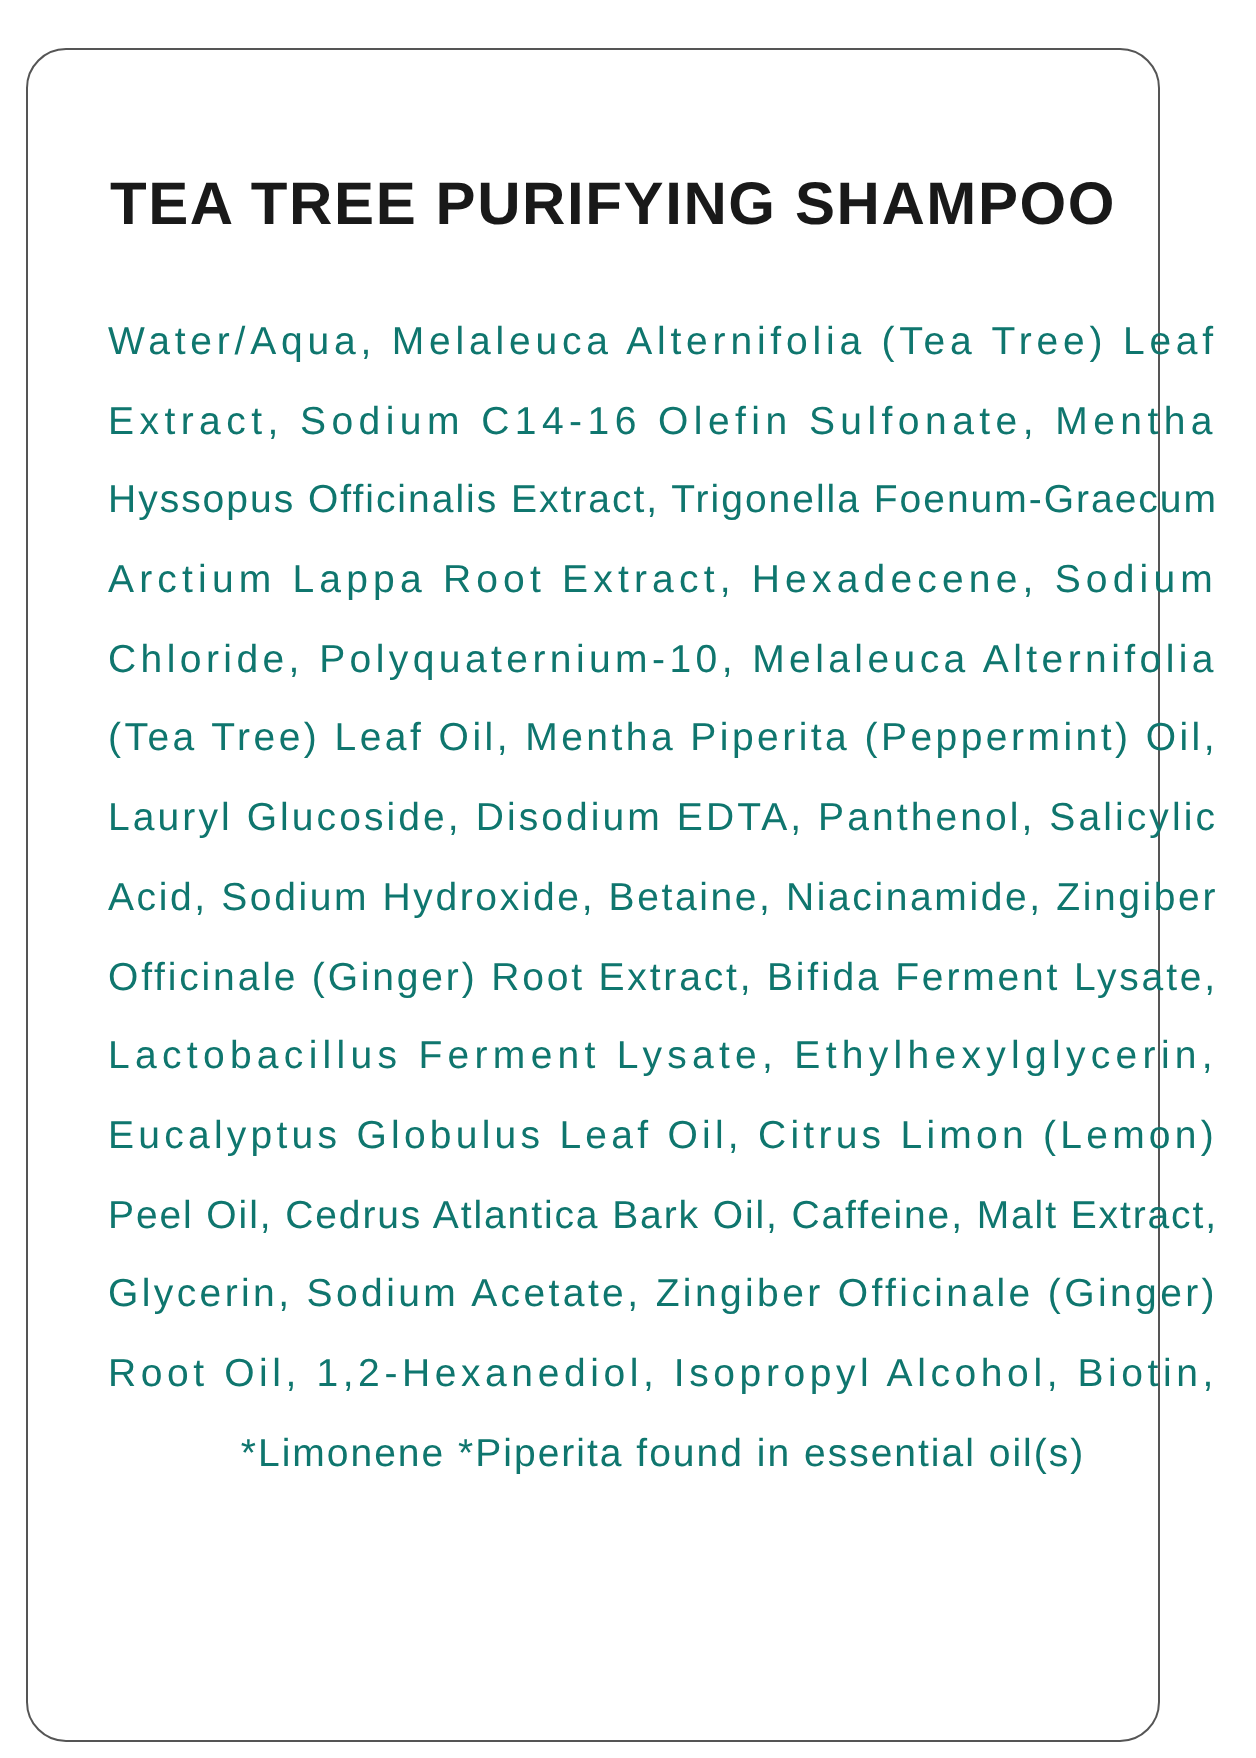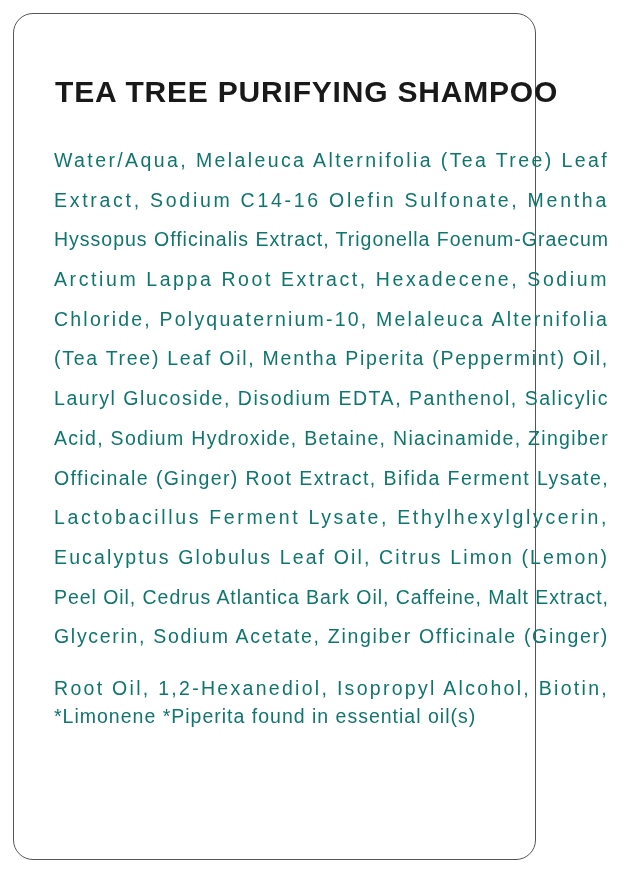--- a/index.html
+++ b/index.html
@@ -13,27 +13,28 @@
   }
   .stage {
     position: relative;
     width: 628px;
     height: 879px;
     background: #ffffff;
   }
   .card {
     position: absolute;
     left: 13px;
-    top: 13px;
-    width: 523px;
+    top: 24px;
+    width: 567px;
     height: 847px;
     box-sizing: border-box;
     background: #ffffff;
     border: 1px solid #555555;
     border-radius: 20px;
+    text-align: center;
   }
   .product-title {
     position: absolute;
     left: 41px;
     top: 61px;
     margin: 0;
     font-family: "Liberation Sans", sans-serif;
     font-size: 30px;
     font-weight: 700;
     letter-spacing: 0.8px;
@@ -77,17 +78,17 @@
         <div class="line"><span style="letter-spacing: 2.59273px;">Arctium Lappa Root Extract, Hexadecene, Sodium</span></div>
         <div class="line"><span style="letter-spacing: 2.21078px;">Chloride, Polyquaternium-10, Melaleuca Alternifolia</span></div>
         <div class="line"><span style="letter-spacing: 1.72801px;">(Tea Tree) Leaf Oil, Mentha Piperita (Peppermint) Oil,</span></div>
         <div class="line"><span style="letter-spacing: 1.54216px;">Lauryl Glucoside, Disodium EDTA, Panthenol, Salicylic</span></div>
         <div class="line"><span style="letter-spacing: 1.30584px;">Acid, Sodium Hydroxide, Betaine, Niacinamide, Zingiber</span></div>
         <div class="line"><span style="letter-spacing: 1.41462px;">Officinale (Ginger) Root Extract, Bifida Ferment Lysate,</span></div>
         <div class="line"><span style="letter-spacing: 2.64828px;">Lactobacillus Ferment Lysate, Ethylhexylglycerin,</span></div>
         <div class="line"><span style="letter-spacing: 2.12594px;">Eucalyptus Globulus Leaf Oil, Citrus Limon (Lemon)</span></div>
         <div class="line"><span style="letter-spacing: 0.946875px;">Peel Oil, Cedrus Atlantica Bark Oil, Caffeine, Malt Extract,</span></div>
         <div class="line"><span style="letter-spacing: 1.69416px;">Glycerin, Sodium Acetate, Zingiber Officinale (Ginger)</span></div>
-        <div class="line"><span style="letter-spacing: 2.29357px; margin-top: 12px;">Root Oil, 1,2-Hexanediol, Isopropyl Alcohol, Biotin,</span></div>
+        <div class="line"><span style="letter-spacing: 2.29357px;">Root Oil, 1,2-Hexanediol, Isopropyl Alcohol, Biotin,</span></div>
         <div class="line"><span>*Limonene *Piperita found in essential oil(s)</span></div>
       </div>
   </div>
 </div>
 
 </body></html>

